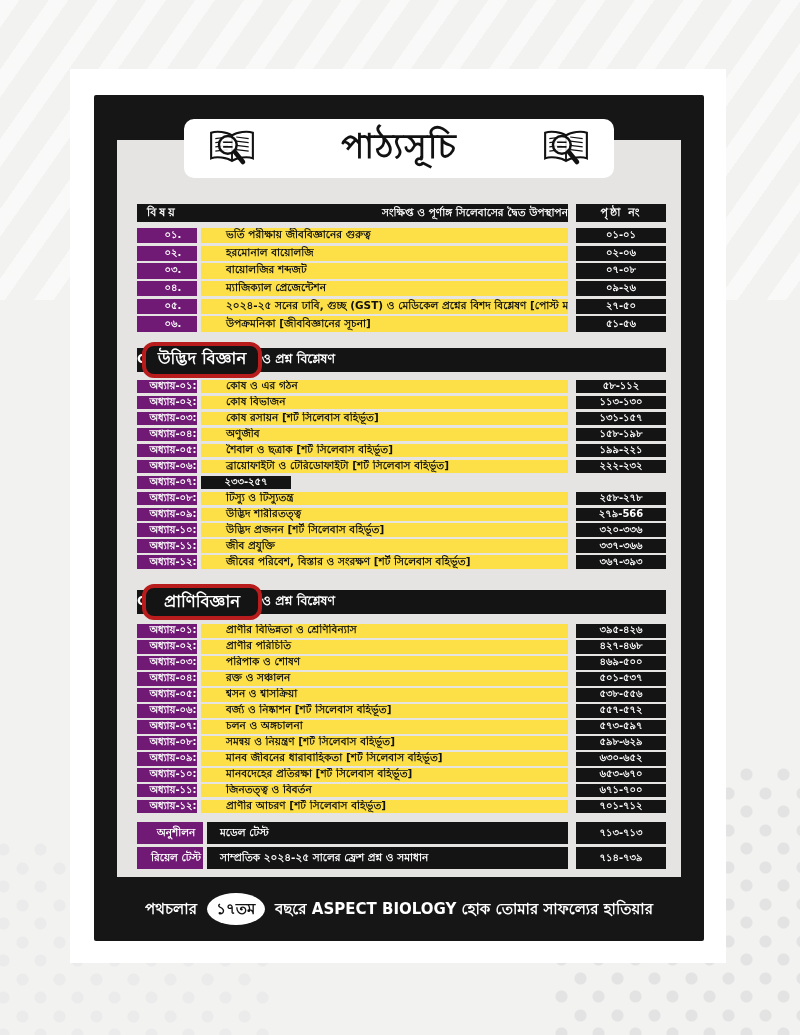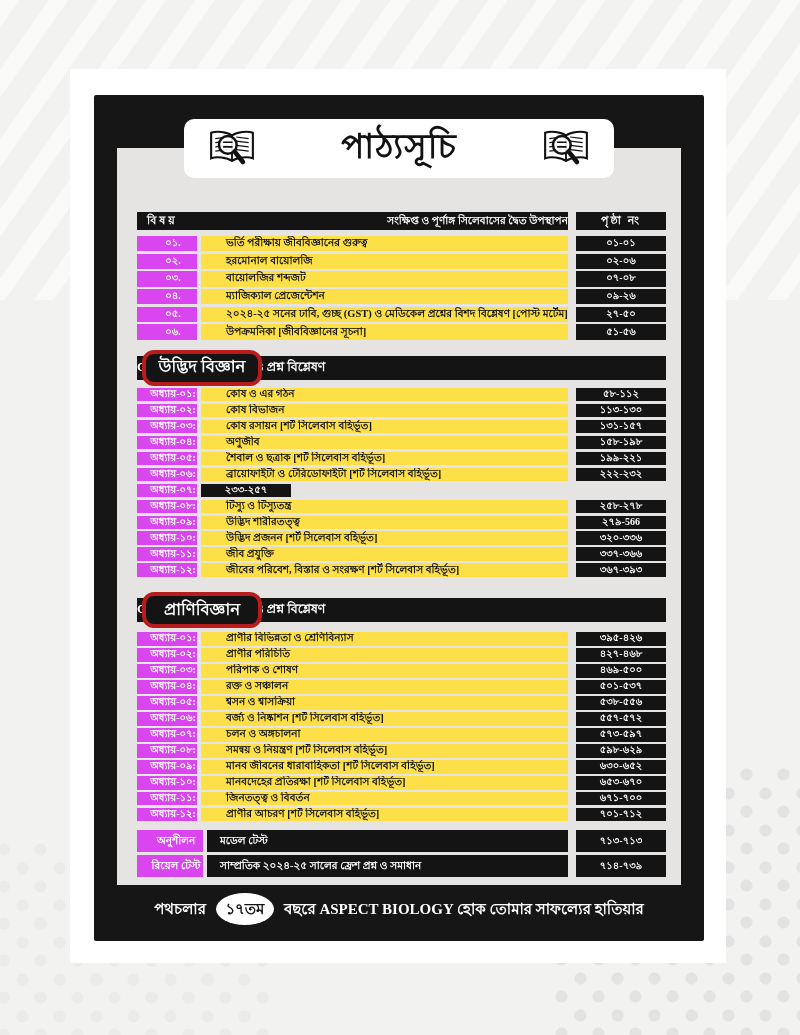--- a/index.html
+++ b/index.html
@@ -31,41 +31,41 @@
     background-size:37px 37px;
     background-position:4px 10px, 22px 28px;
   }
   
   .card {
     position:absolute; left:70px; top:69px; width:656px; height:894px;
     background:#ffffff; z-index:2;
   }
   .panel {
     position:absolute; left:24px; top:26px; width:610px; height:846px;
-    background:#161616; border-radius:2px;font-family:Liberation Serif, serif;
+    background:#161616; border-radius:2px;
   }
   
   .title-box {
     position:absolute; left:90px; top:24px; width:430px; height:59px;
     background:#ffffff; border-radius:10px;
     display:flex; align-items:center; justify-content:space-between;
     padding:0 24px; z-index:3;
   }
   .page-title { font-size:34px; font-weight:bold; color:#111; letter-spacing:1px; }
   .book-icon { width:48px; height:40px; display:block; }
   
   .content {
-    position:absolute; left:23px; top:53px; width:564px; height:737px;
+    position:absolute; left:23px; top:45px; width:564px; height:737px;
     background:#e5e4e2; overflow:hidden;
     padding:0 15px 0 20px;
   }
   
   .trow { display:flex; align-items:stretch; }
   .c-label {
-    width:60px; background:#d946ef; color:#fff; font-weight:bold;
+    width:60px; background:#701a75; color:#fff; font-weight:bold;
     font-size:10px; display:flex; align-items:center; justify-content:center;
     margin-right:4px; flex-shrink:0;padding-left:12px;
   }
   .c-title {
     flex:1; background:#fde047; color:#111; font-weight:bold; font-size:10.5px;
     display:flex; align-items:center; padding-left:25px; margin-right:8px;
     white-space:nowrap; overflow:hidden;
   }
   .c-pages {
     width:90px; background:#141414; color:#fff; font-weight:bold; font-size:10px;

